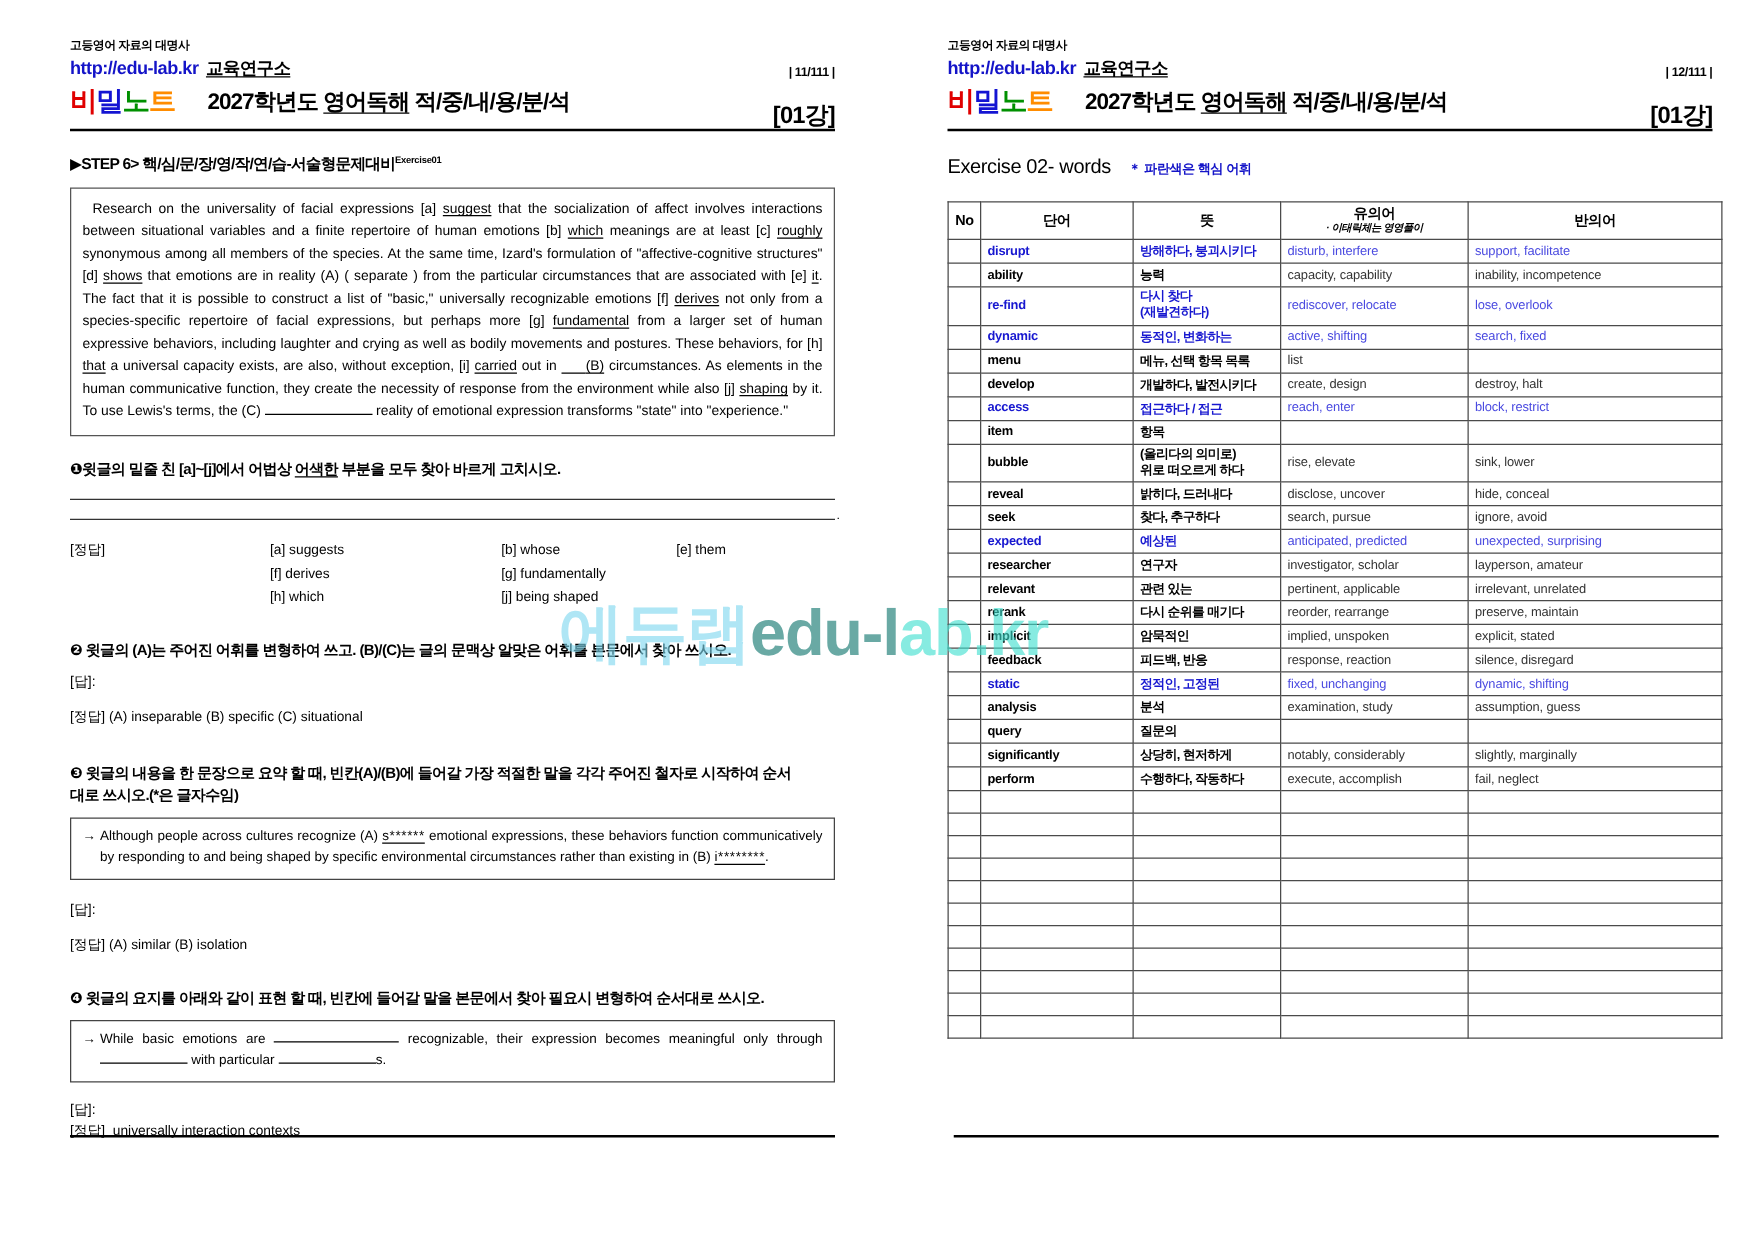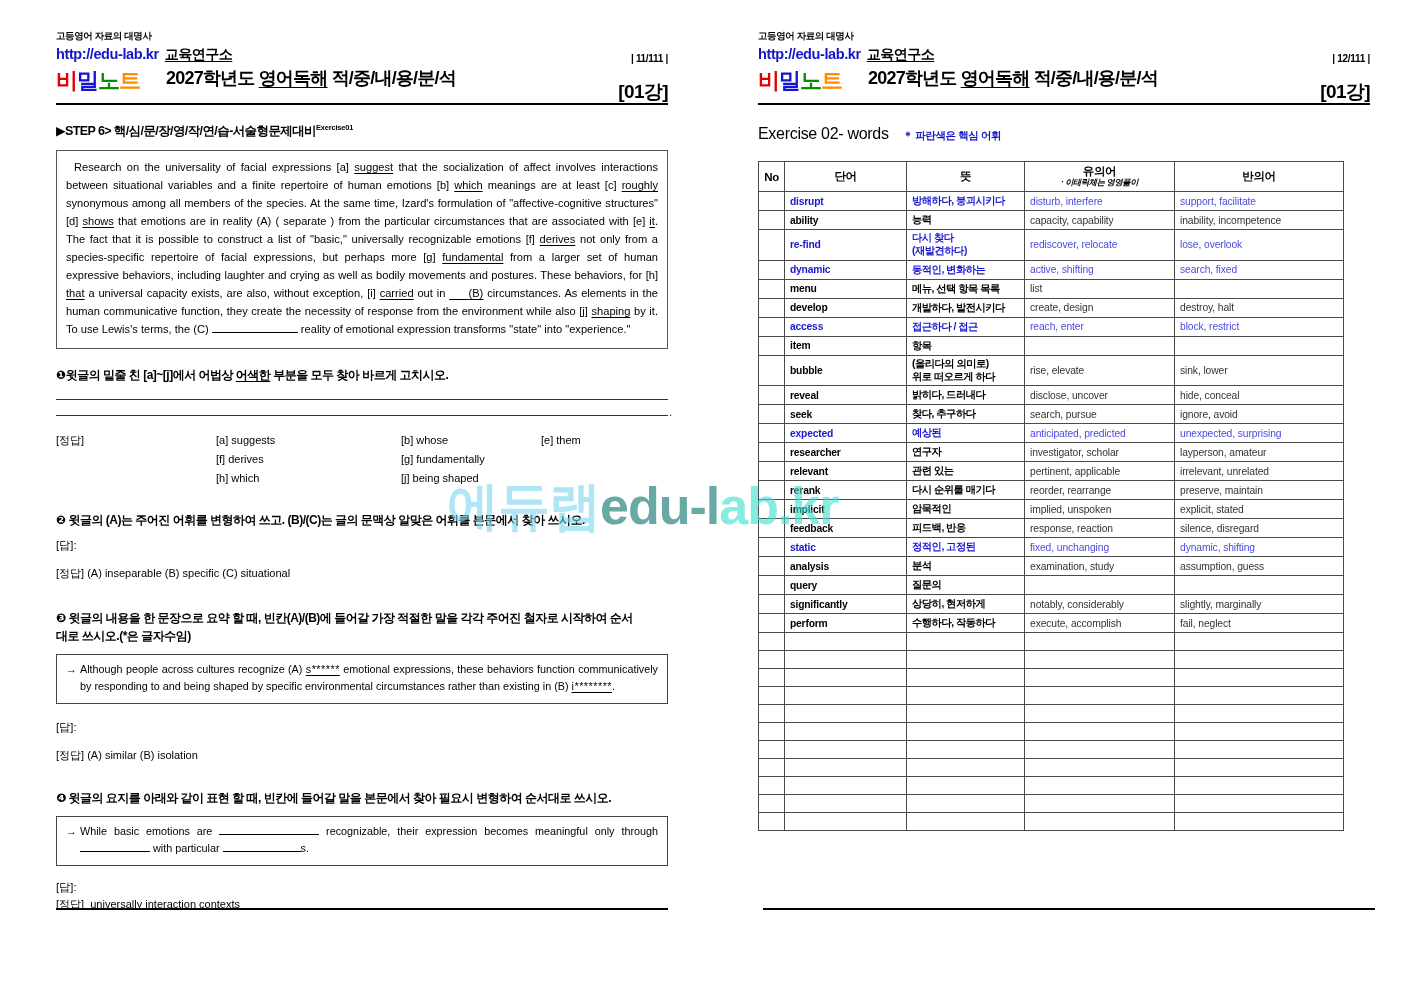--- a/index.html
+++ b/index.html
@@ -46,21 +46,21 @@
   }
   .hdr-inst {
     font-size: 14px;
     font-weight: bold;
     letter-spacing: -0.5px;
     text-decoration: underline;
     text-underline-offset: 2px;
   }
   .hdr-row3 {
     display: flex;
-    align-items: flex-start;
+    align-items: center;
     margin-top: 2px;
   }
   .logo {
     font-size: 22px;
     font-weight: bold;
     letter-spacing: -1px;
     white-space: nowrap;
   }
   .logo .c1 { color: #e00000; }
   .logo .c2 { color: #1414d2; }
@@ -209,21 +209,21 @@
     text-align: center;
     font-size: 11.5px;
     font-weight: bold;
     height: 30px;
     letter-spacing: -0.4px;
   }
   th.c-no { width: 26px; }
   th.c-word { width: 122px; }
   th.c-mean { width: 118px; }
   th.c-syn { width: 150px; }
-  th.c-ant { width: 169px; }
+  th.c-ant { width: 203px; }
   .syn-head { line-height: 1.15; }
   .syn-head .sub {
     font-size: 8.3px;
     font-style: italic;
     font-weight: bold;
     letter-spacing: -0.4px;
   }
   td.no { }
   td.word { font-weight: bold; font-size: 10.6px; padding-left: 12px; letter-spacing: -0.2px; }
   td.mean { font-weight: bold; font-size: 10.5px; letter-spacing: -0.5px; padding-left: 7px; }

